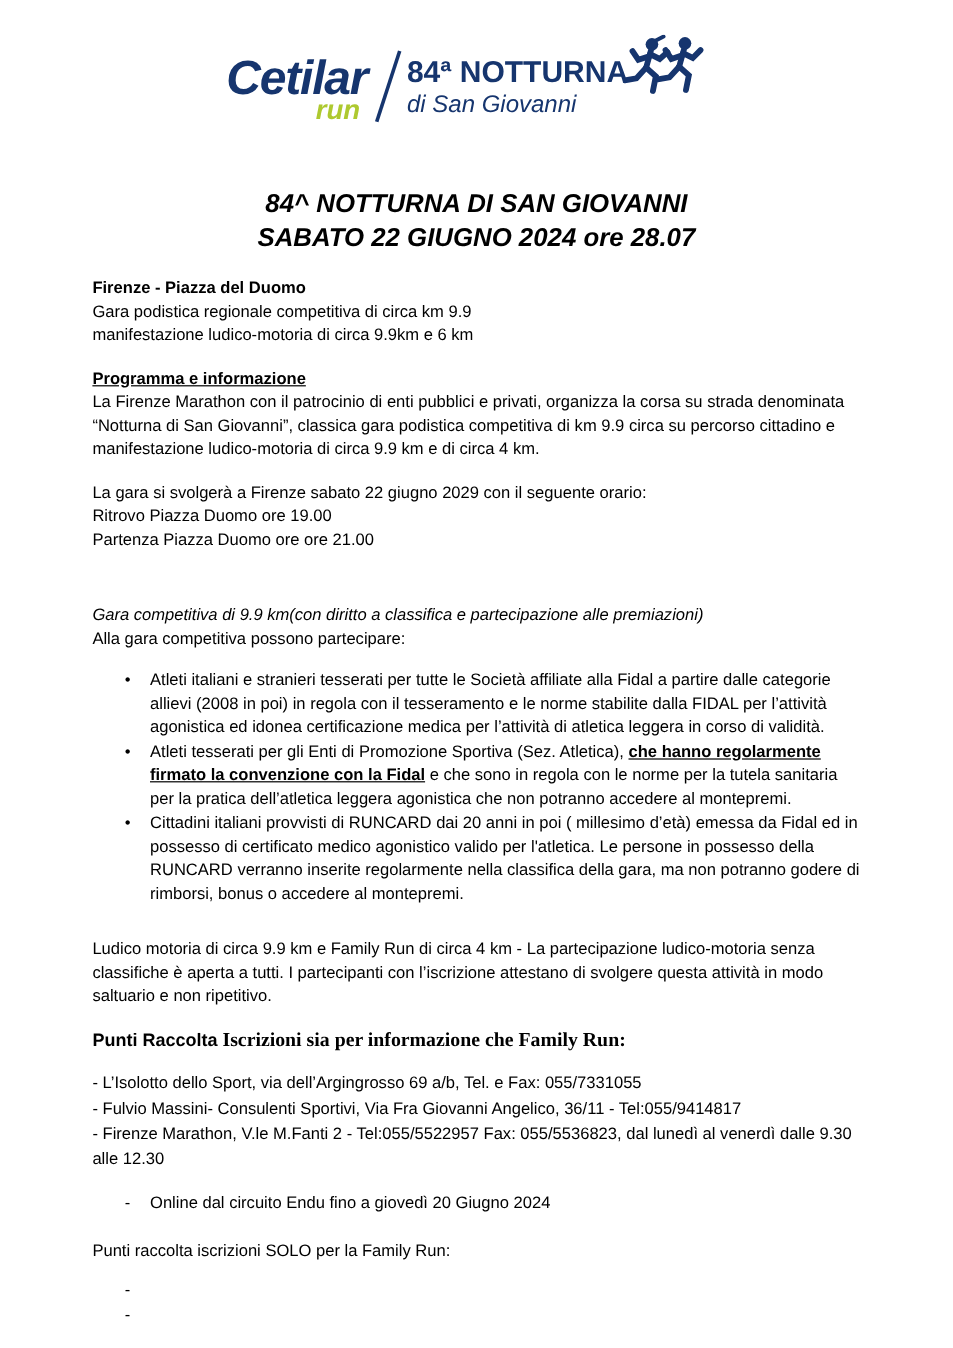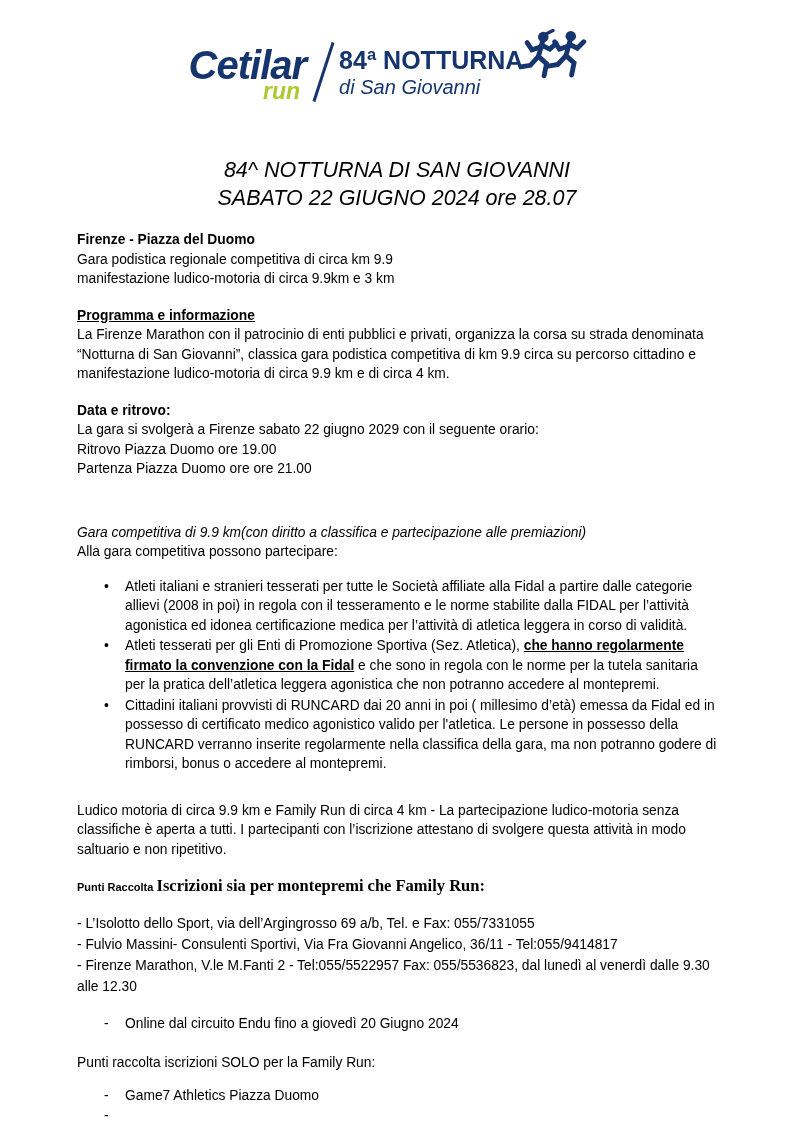--- a/index.html
+++ b/index.html
@@ -16,42 +16,42 @@
   .logo-left { text-align:right; padding-right:14px; }
   .brand { font-size:40px; font-weight:bold; font-style:italic; color:#16356e; line-height:38px; letter-spacing:-1px; }
   .brand-sub { font-size:23px; font-weight:bold; font-style:italic; color:#aec92f; line-height:15px; padding-right:6px; }
   .logo-slash { width:3px; height:62px; background:#16356e; transform:rotate(18deg); margin:0 14px 0 2px; }
   .logo-right { position:relative; padding-right:58px; }
   .edition { font-size:25px; font-weight:bold; color:#16356e; line-height:30px; letter-spacing:0; }
   .edition-sub { font-size:20px; font-style:italic; color:#16356e; line-height:24px; }
   .runners { position:absolute; right:-6px; top:-16px; }
 
   
-  .doc-title { text-align:center; margin-top:42px; font-weight:normal; font-style:italic; font-size:21.5px; line-height:28px; }
+  .doc-title { text-align:center; margin-top:42px; font-weight:bold; font-style:italic; font-size:21.5px; line-height:28px; }
 
   
   .sec { margin-top:17px; }
   .b { font-weight:bold; }
   .u { text-decoration:underline; }
   .bold-head { font-weight:bold; }
   .underline-head { font-weight:bold; text-decoration:underline; }
   .sec-location { margin-top:18px; }
   .sec-schedule { margin-top:17px; }
   .sec-participation { margin-top:44px; }
   .sub-bi { font-weight:normal; font-style:italic; }
 
   .bullets { margin-top:15px; }
   .bullet { display:flex; padding-left:27px; margin-bottom:1px; }
   .bullet .marker { width:21px; flex:none; }
   .bullet .btext { flex:1; }
 
   .sec-ludico { margin-top:27px; }
 
   .punti-heading { margin-top:17px; }
-  .punti-heading .p1 { font-weight:bold; font-size:11px; }
+  .punti-heading .p1 { font-weight:bold; font-size:15px; }
   .punti-heading .p2 { font-family:"Liberation Serif", serif; font-weight:bold; font-size:16.5px; }
 
   .addresses { margin-top:15px; line-height:21px; }
 
   .dash-item { display:flex; padding-left:27px; }
   .dash-item .marker { width:21px; flex:none; }
   .online-item { margin-top:17px; }
   .family-heading { margin-top:20px; }
   .family-items { margin-top:13px; line-height:20.5px; }
 </style>
@@ -92,30 +92,29 @@
   </div>
 
   <div class="doc-title">
     <div>84^ NOTTURNA DI SAN GIOVANNI</div>
     <div>SABATO 22 GIUGNO 2024 ore 28.07</div>
   </div>
 
   <div class="sec sec-location">
     <div class="bold-head">Firenze - Piazza del Duomo</div>
     <div>Gara podistica regionale competitiva di circa km 9.9</div>
-    <div>manifestazione ludico-motoria di circa 9.9km e 3 km</div>
+    <div>manifestazione ludico-motoria di circa 9.9km e 6 km</div>
   </div>
 
   <div class="sec">
     <div class="underline-head">Programma e informazione</div>
     <div>La Firenze Marathon con il patrocinio di enti pubblici e privati, organizza la corsa su strada denominata “Notturna di San Giovanni”, classica gara podistica competitiva di km 9.9 circa su percorso cittadino e  manifestazione ludico-motoria di circa 9.9 km e di  circa 4 km.</div>
   </div>
 
   <div class="sec sec-schedule">
-    <div class="bold-head">Data e ritrovo:</div>
     <div>La gara si svolgerà a Firenze sabato 22 giugno 2029 con il seguente orario:</div>
     <div>Ritrovo Piazza Duomo ore 19.00</div>
     <div>Partenza Piazza Duomo ore ore 21.00</div>
   </div>
 
   <div class="sec sec-participation">
     <div class="sub-bi">Gara competitiva di 9.9 km(con diritto a classifica e partecipazione alle premiazioni)</div>
     <div>Alla gara competitiva possono partecipare:</div>
   </div>
 
@@ -130,39 +129,38 @@
     </div>
     <div class="bullet">
       <span class="marker">•</span>
       <div class="btext"><span>Cittadini italiani provvisti di RUNCARD dai 20 anni in poi ( millesimo d’età) emessa da Fidal ed in possesso di certificato medico agonistico valido per l'atletica. Le persone in possesso della RUNCARD verranno inserite regolarmente nella classifica della gara, ma non potranno godere di rimborsi, bonus o accedere al montepremi.</span></div>
     </div>
   </div>
 
   <div class="sec sec-ludico">Ludico motoria di circa 9.9 km e Family Run di circa 4 km  - La partecipazione ludico-motoria senza classifiche è aperta a tutti.  I partecipanti con l’iscrizione attestano di svolgere questa attività in modo saltuario e non ripetitivo.</div>
 
   <div class="punti-heading">
-    <span class="p1">Punti Raccolta </span><span class="p2">Iscrizioni sia per montepremi che Family Run:</span>
+    <span class="p1">Punti Raccolta </span><span class="p2">Iscrizioni sia per informazione che Family Run:</span>
   </div>
 
   <div class="addresses">
     <div>- L’Isolotto dello Sport, via dell’Argingrosso 69 a/b, Tel. e Fax: 055/7331055</div>
     <div>- Fulvio Massini- Consulenti Sportivi, Via Fra Giovanni Angelico, 36/11  - Tel:055/9414817</div>
     <div>- Firenze Marathon, V.le M.Fanti 2 - Tel:055/5522957 Fax: 055/5536823, dal lunedì al venerdì dalle 9.30 alle 12.30</div>
   </div>
 
   <div class="dash-item online-item">
     <span class="marker">-</span>
     <div>Online dal circuito Endu fino a giovedì  20 Giugno 2024</div>
   </div>
 
   <div class="family-heading">Punti raccolta iscrizioni SOLO per la Family Run:</div>
 
   <div class="family-items">
     <div class="dash-item">
       <span class="marker">-</span>
-      <div>Game7 Athletics Piazza Duomo</div>
     </div>
     <div class="dash-item">
       <span class="marker">-</span>
     </div>
   </div>
 
 </div>
 
 </body></html>

